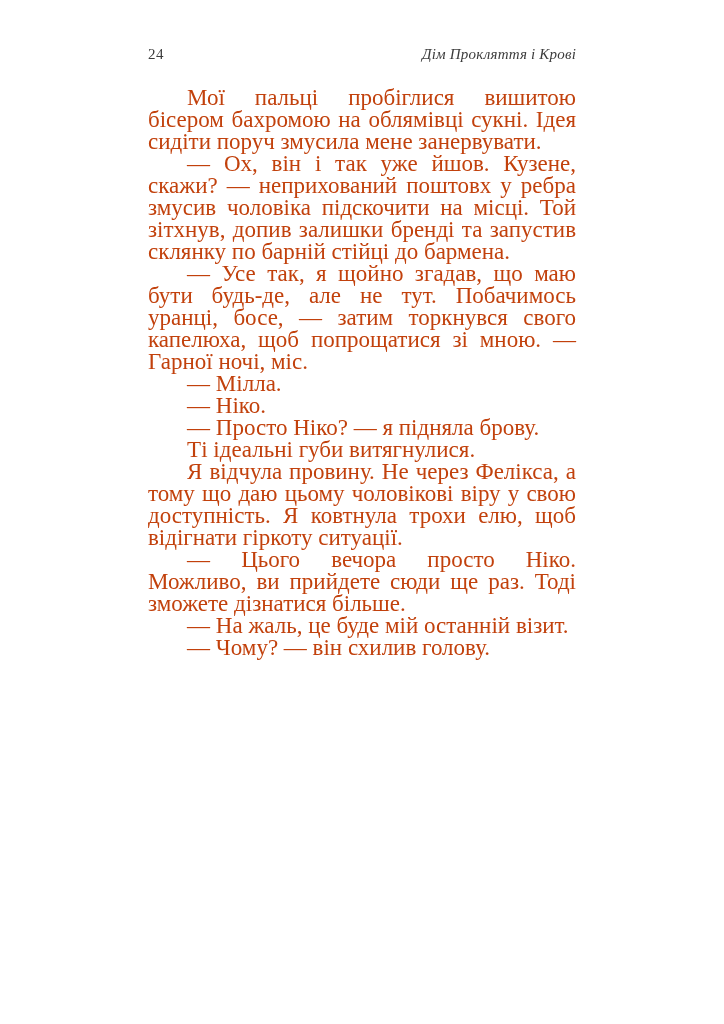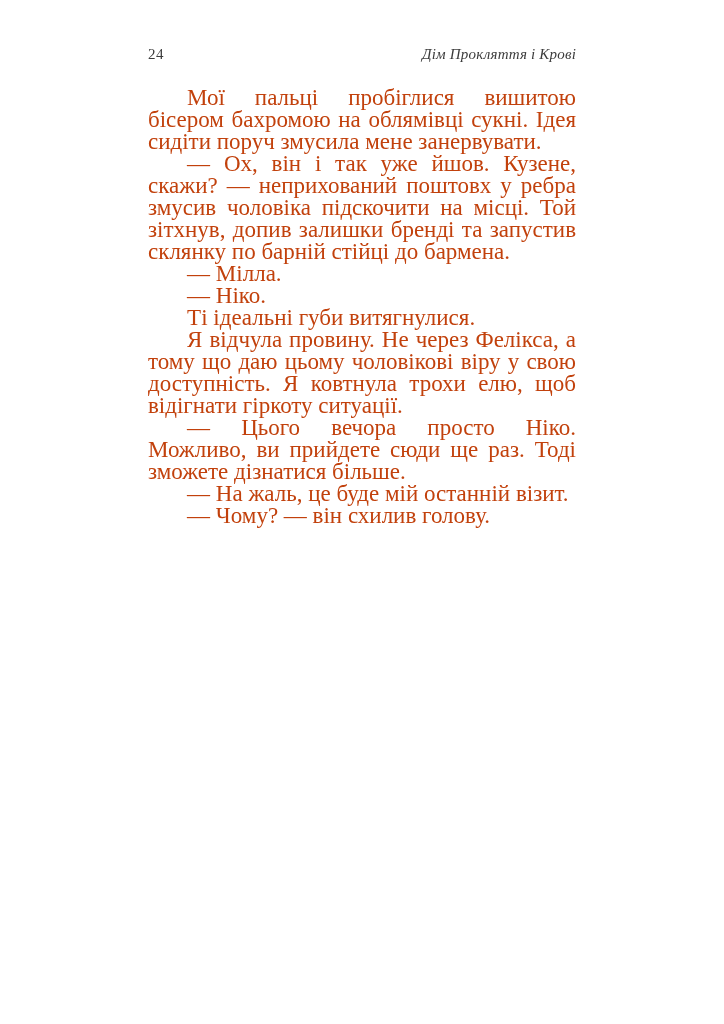--- a/index.html
+++ b/index.html
@@ -50,21 +50,23 @@
 <body>
 
 <div class="page">
   <div class="page-header">
     <span class="page-number">24</span>
     <span class="running-title">Дім Прокляття і Крові</span>
   </div>
   <div class="page-body">
       <p>Мої пальці пробіглися вишитою бісером бахромою на облямівці сукні. Ідея сидіти поруч змусила мене занервувати.</p>
       <p>— Ох, він і так уже йшов. Кузене, скажи? — неприхований поштовх у ребра змусив чоловіка підскочити на місці. Той зітхнув, допив залишки бренді та запустив склянку по барній стійці до бармена.</p>
+      <p>— Усе так, я щойно згадав, що маю бути будь-де, але не тут. Побачимось уранці, босе, — затим торкнувся свого капелюха, щоб попрощатися зі мною. — Гарної ночі, міс.</p>
       <p>— Мілла.</p>
       <p>— Ніко.</p>
+      <p>— Просто Ніко? — я підняла брову.</p>
       <p>Ті ідеальні губи витягнулися.</p>
       <p>Я відчула провину. Не через Фелікса, а тому що даю цьому чоловікові віру у свою доступність. Я ковтнула трохи елю, щоб відігнати гіркоту ситуації.</p>
       <p>— Цього вечора просто Ніко. Можливо, ви прийдете сюди ще раз. Тоді зможете дізнатися більше.</p>
       <p>— На жаль, це буде мій останній візит.</p>
       <p>— Чому? — він схилив голову.</p>
     </div>
 </div>
 
 </body></html>

